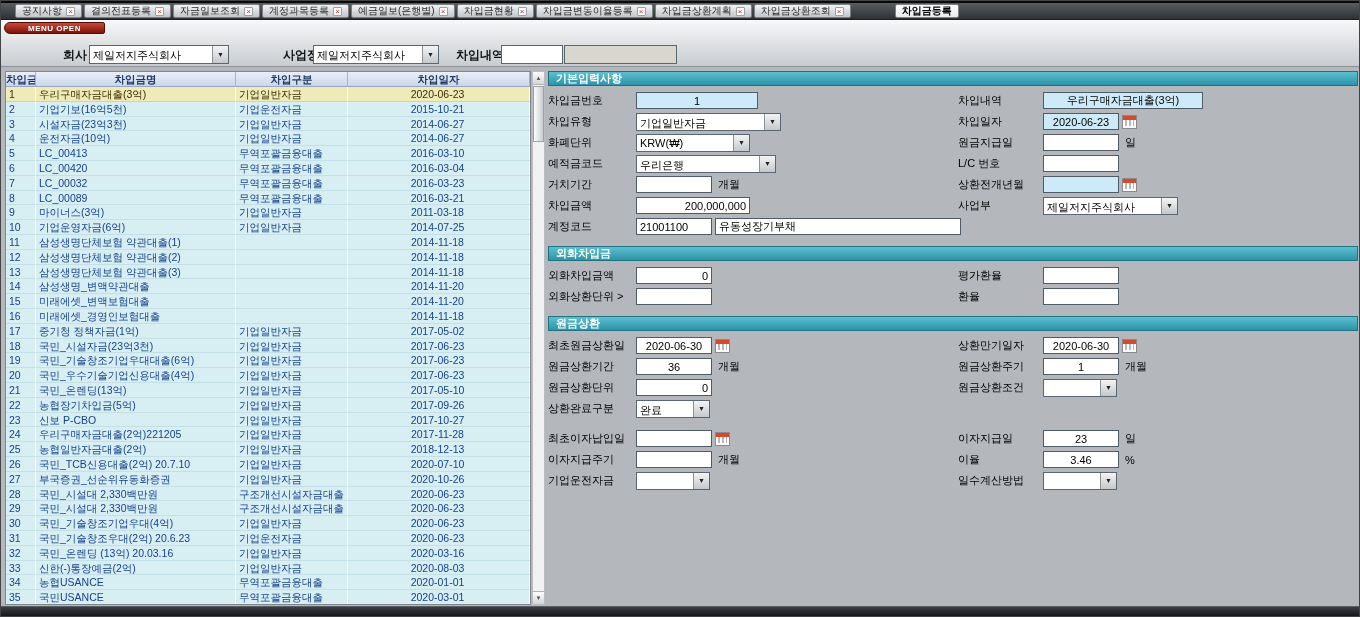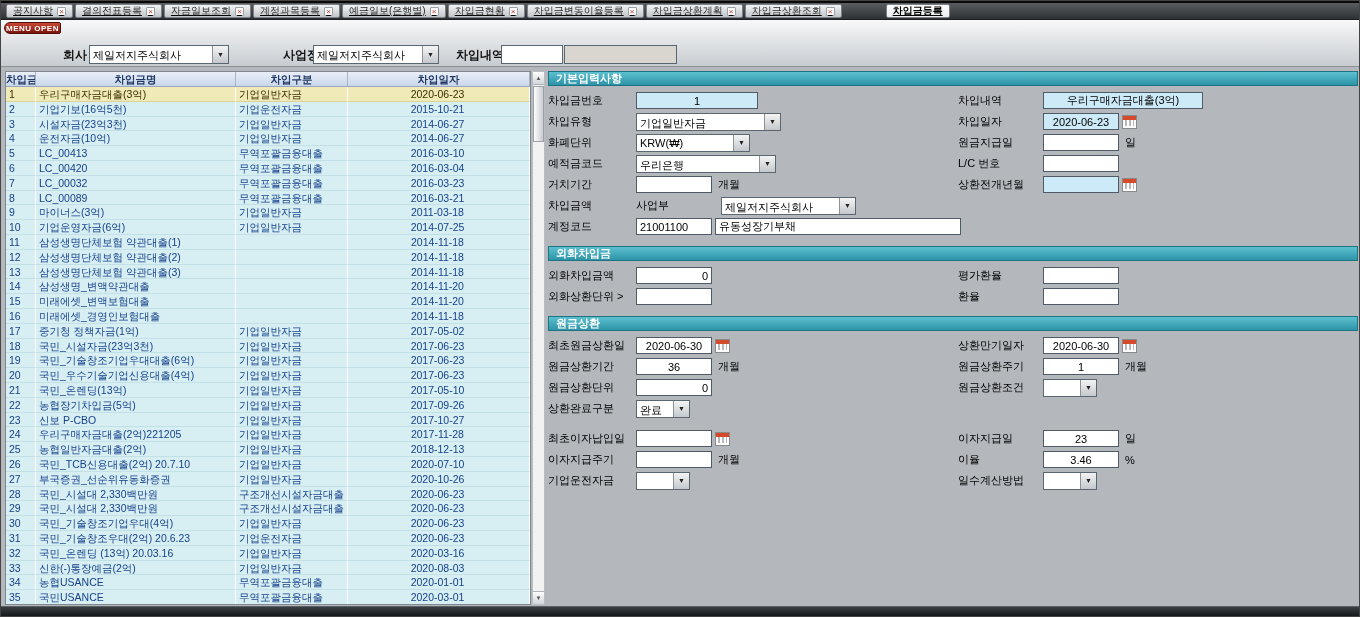--- a/index.html
+++ b/index.html
@@ -4,32 +4,32 @@
 <style>
   * { box-sizing: border-box; margin: 0; padding: 0; }
   html,body { width:1360px; height:617px; overflow:hidden; background:#222; }
   body { font-family:"Liberation Sans","DejaVu Sans",sans-serif; }
   .app { position:relative; width:1360px; height:617px; background:#b4b8bc; border:1px solid #444; }
 
   
   .top-edge { position:absolute; top:0; left:0; right:0; height:2px; background:#0a0a0a; }
   .tabbar { position:absolute; top:2px; left:0; right:0; height:17px;
             background:linear-gradient(#5a5d60,#2e3134); border-bottom:1px solid #1c1e20;
-            display:flex; align-items:center; gap:2px; padding-left:5px;text-decoration:underline; }
+            display:flex; align-items:center; gap:2px; padding-left:14px; }
   .tab { height:14px; display:flex; align-items:center; gap:4px; padding:0 6px;
          background:linear-gradient(#f2f3f4,#c2c6ca); border:1px solid #7c8084; border-radius:2px;
          font-size:10px; color:#2a2a2a; white-space:nowrap; cursor:default; }
   .tab.active { background:linear-gradient(#ffffff,#e9ebed); color:#000; font-weight:bold;margin-left:42px; }
   .tab-close { display:inline-block; width:9px; height:9px; border:1px solid #9aa0a6; background:#fafafa;
                color:#c0392b; font-size:8px; line-height:7px; text-align:center; border-radius:1px; }
 
   
   .toolband { position:absolute; top:19px; left:0; right:0; height:47px;
               background:linear-gradient(#f7f8f9,#c8ccd0); border-bottom:1px solid #8d9297; }
-  .menu-open { position:absolute; top:2px; left:3px; height:12px; padding:0 1px;
+  .menu-open { position:absolute; top:2px; left:3px; height:12px; padding:0 23px;
                background:linear-gradient(#c84a35,#7d130b); color:#fff; font-size:8px; font-weight:bold;
                letter-spacing:.5px; display:flex; align-items:center; border:1px solid #560d07;
                border-radius:6px 2px 2px 6px; }
   .tb-label { position:absolute; top:27px; font-size:12px; color:#111; font-weight:bold; }
   .combo { display:flex; align-items:stretch; background:#fff; border:1px solid #5a6670; height:19px; }
   .combo .txt { flex:1; font-size:11px; padding:2px 16px 0 3px; white-space:nowrap; overflow:hidden; }
   .combo .arw { width:16px; background:linear-gradient(#f4f4f4,#c4c8cc); border-left:1px solid #8d9297;
                 display:flex; align-items:center; justify-content:center; font-size:7px; color:#222; }
   .tb-combo { position:absolute; top:25px; }
   .tb-input { position:absolute; top:25px; height:19px; border:1px solid #5a6670; font-size:11px; padding:0 3px; }
@@ -70,21 +70,21 @@
   .lab.l { width:88px; }
   .lab.r { width:85px; }
   .ctl { display:flex; align-items:center; gap:3px; }
   .ctl.l { width:322px; }
   .ctl.r { flex:1; }
   .fld { height:17px; border:1px solid #4f5b66; background:#fff; font-size:11px; padding:0 3px;
          font-family:inherit; }
   .fld.blue { background:#cdeaf8; }
   .fld.ctr { text-align:center; }
   .fld.rt { text-align:right; }
-  .w62{width:54px} .w76{width:76px} .w110{width:114px} .w122{width:122px}
+  .w62{width:74px} .w76{width:76px} .w110{width:114px} .w122{width:122px}
   .w135{width:135px} .w140{width:140px} .w145{width:145px} .w160{width:160px} .w246{width:246px}
   .sfx { font-size:11px; color:#000; padding-left:3px; }
   .f-combo { height:18px; }
   .cal { width:15px; height:14px; border:1px solid #8a8a8a; background:#fff; position:relative;
          display:inline-block; }
   .cal::before { content:""; position:absolute; top:0; left:0; right:0; height:4px; background:#d44a2a; }
   .cal::after { content:""; position:absolute; bottom:2px; left:2px; right:2px; height:6px;
                 background:repeating-linear-gradient(90deg,#b8b8b8 0 2px,transparent 2px 4px); }
   .gap { height:9px; }
 
@@ -460,20 +460,23 @@
       </span>
       <span class="lab r">상환전개년월</span>
       <span class="ctl r">
         <input class="fld blue w76" value="" style="">
         <span class="cal"></span>
       </span>
     </div>
 
     <div class="frow">
       <span class="lab l">차입금액</span>
+      <span class="ctl l">
+          <input class="fld rt w110" value="200,000,000" style="">
+        </span>
       <span class="lab r">사업부</span>
       <span class="ctl r">
         <span class="combo f-combo w135">
           <span class="txt">제일저지주식회사</span>
           <span class="arw">▼</span>
         </span>
       </span>
     </div>
 
     <div class="frow">

